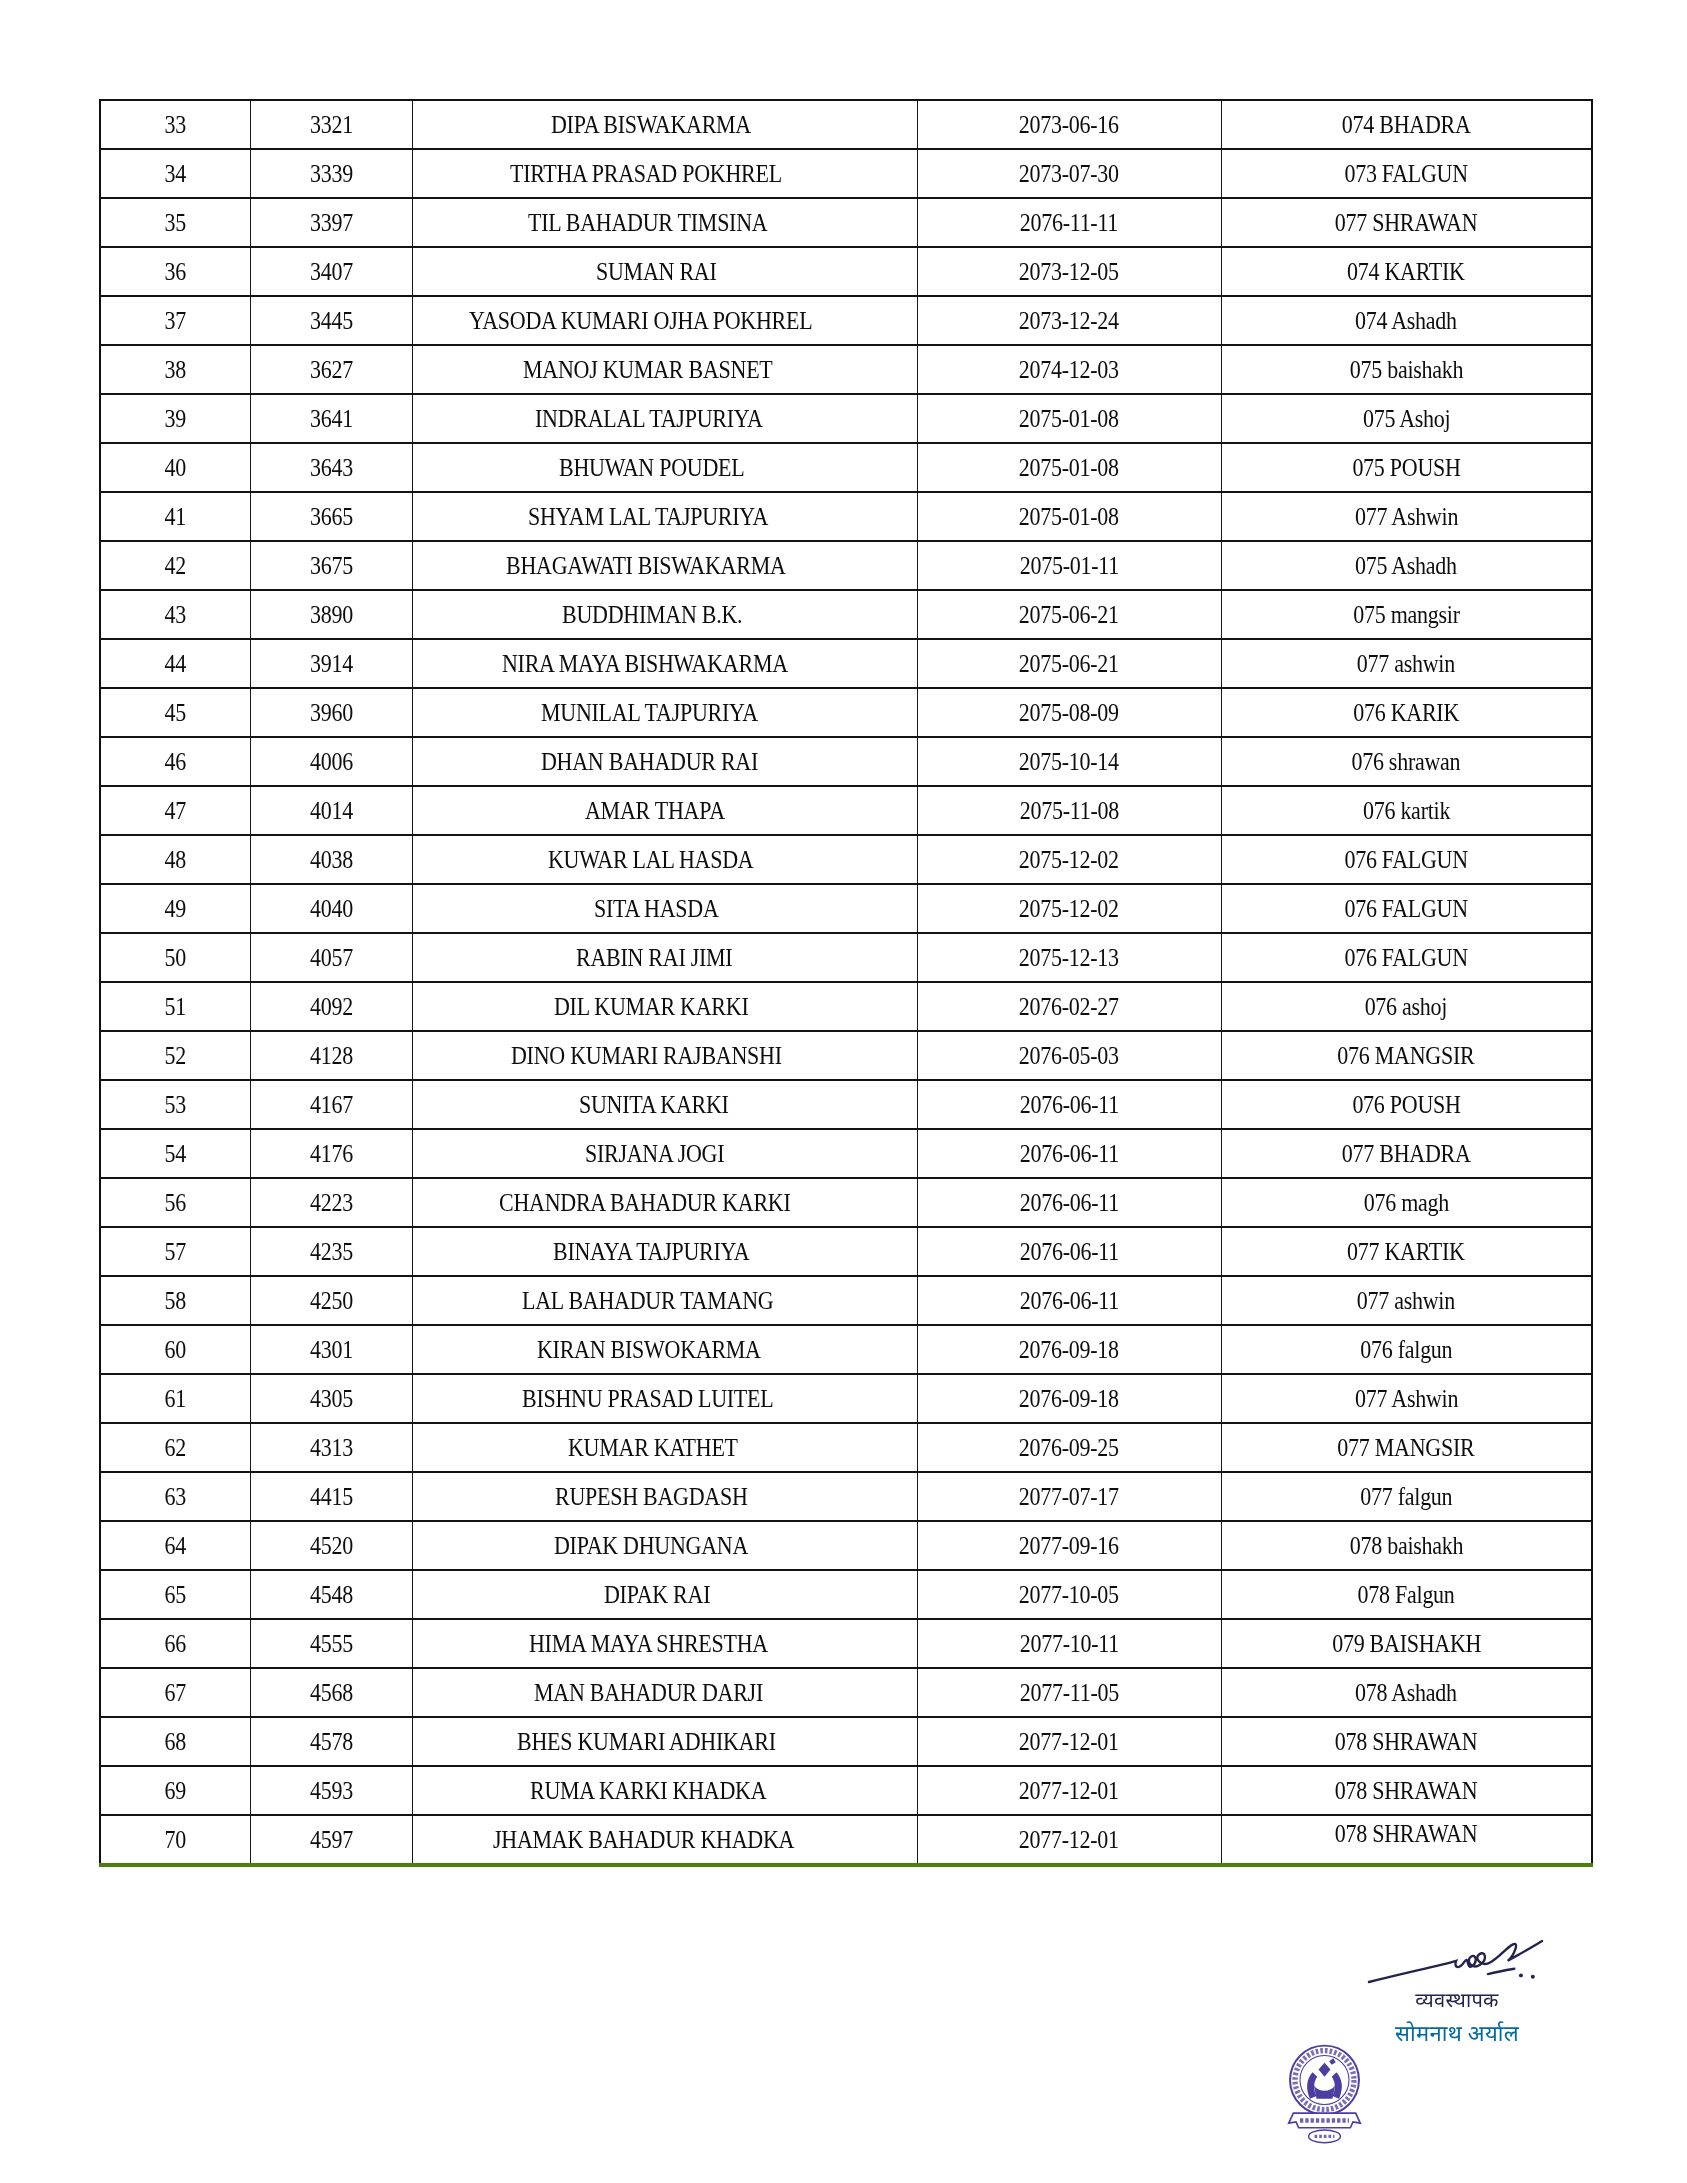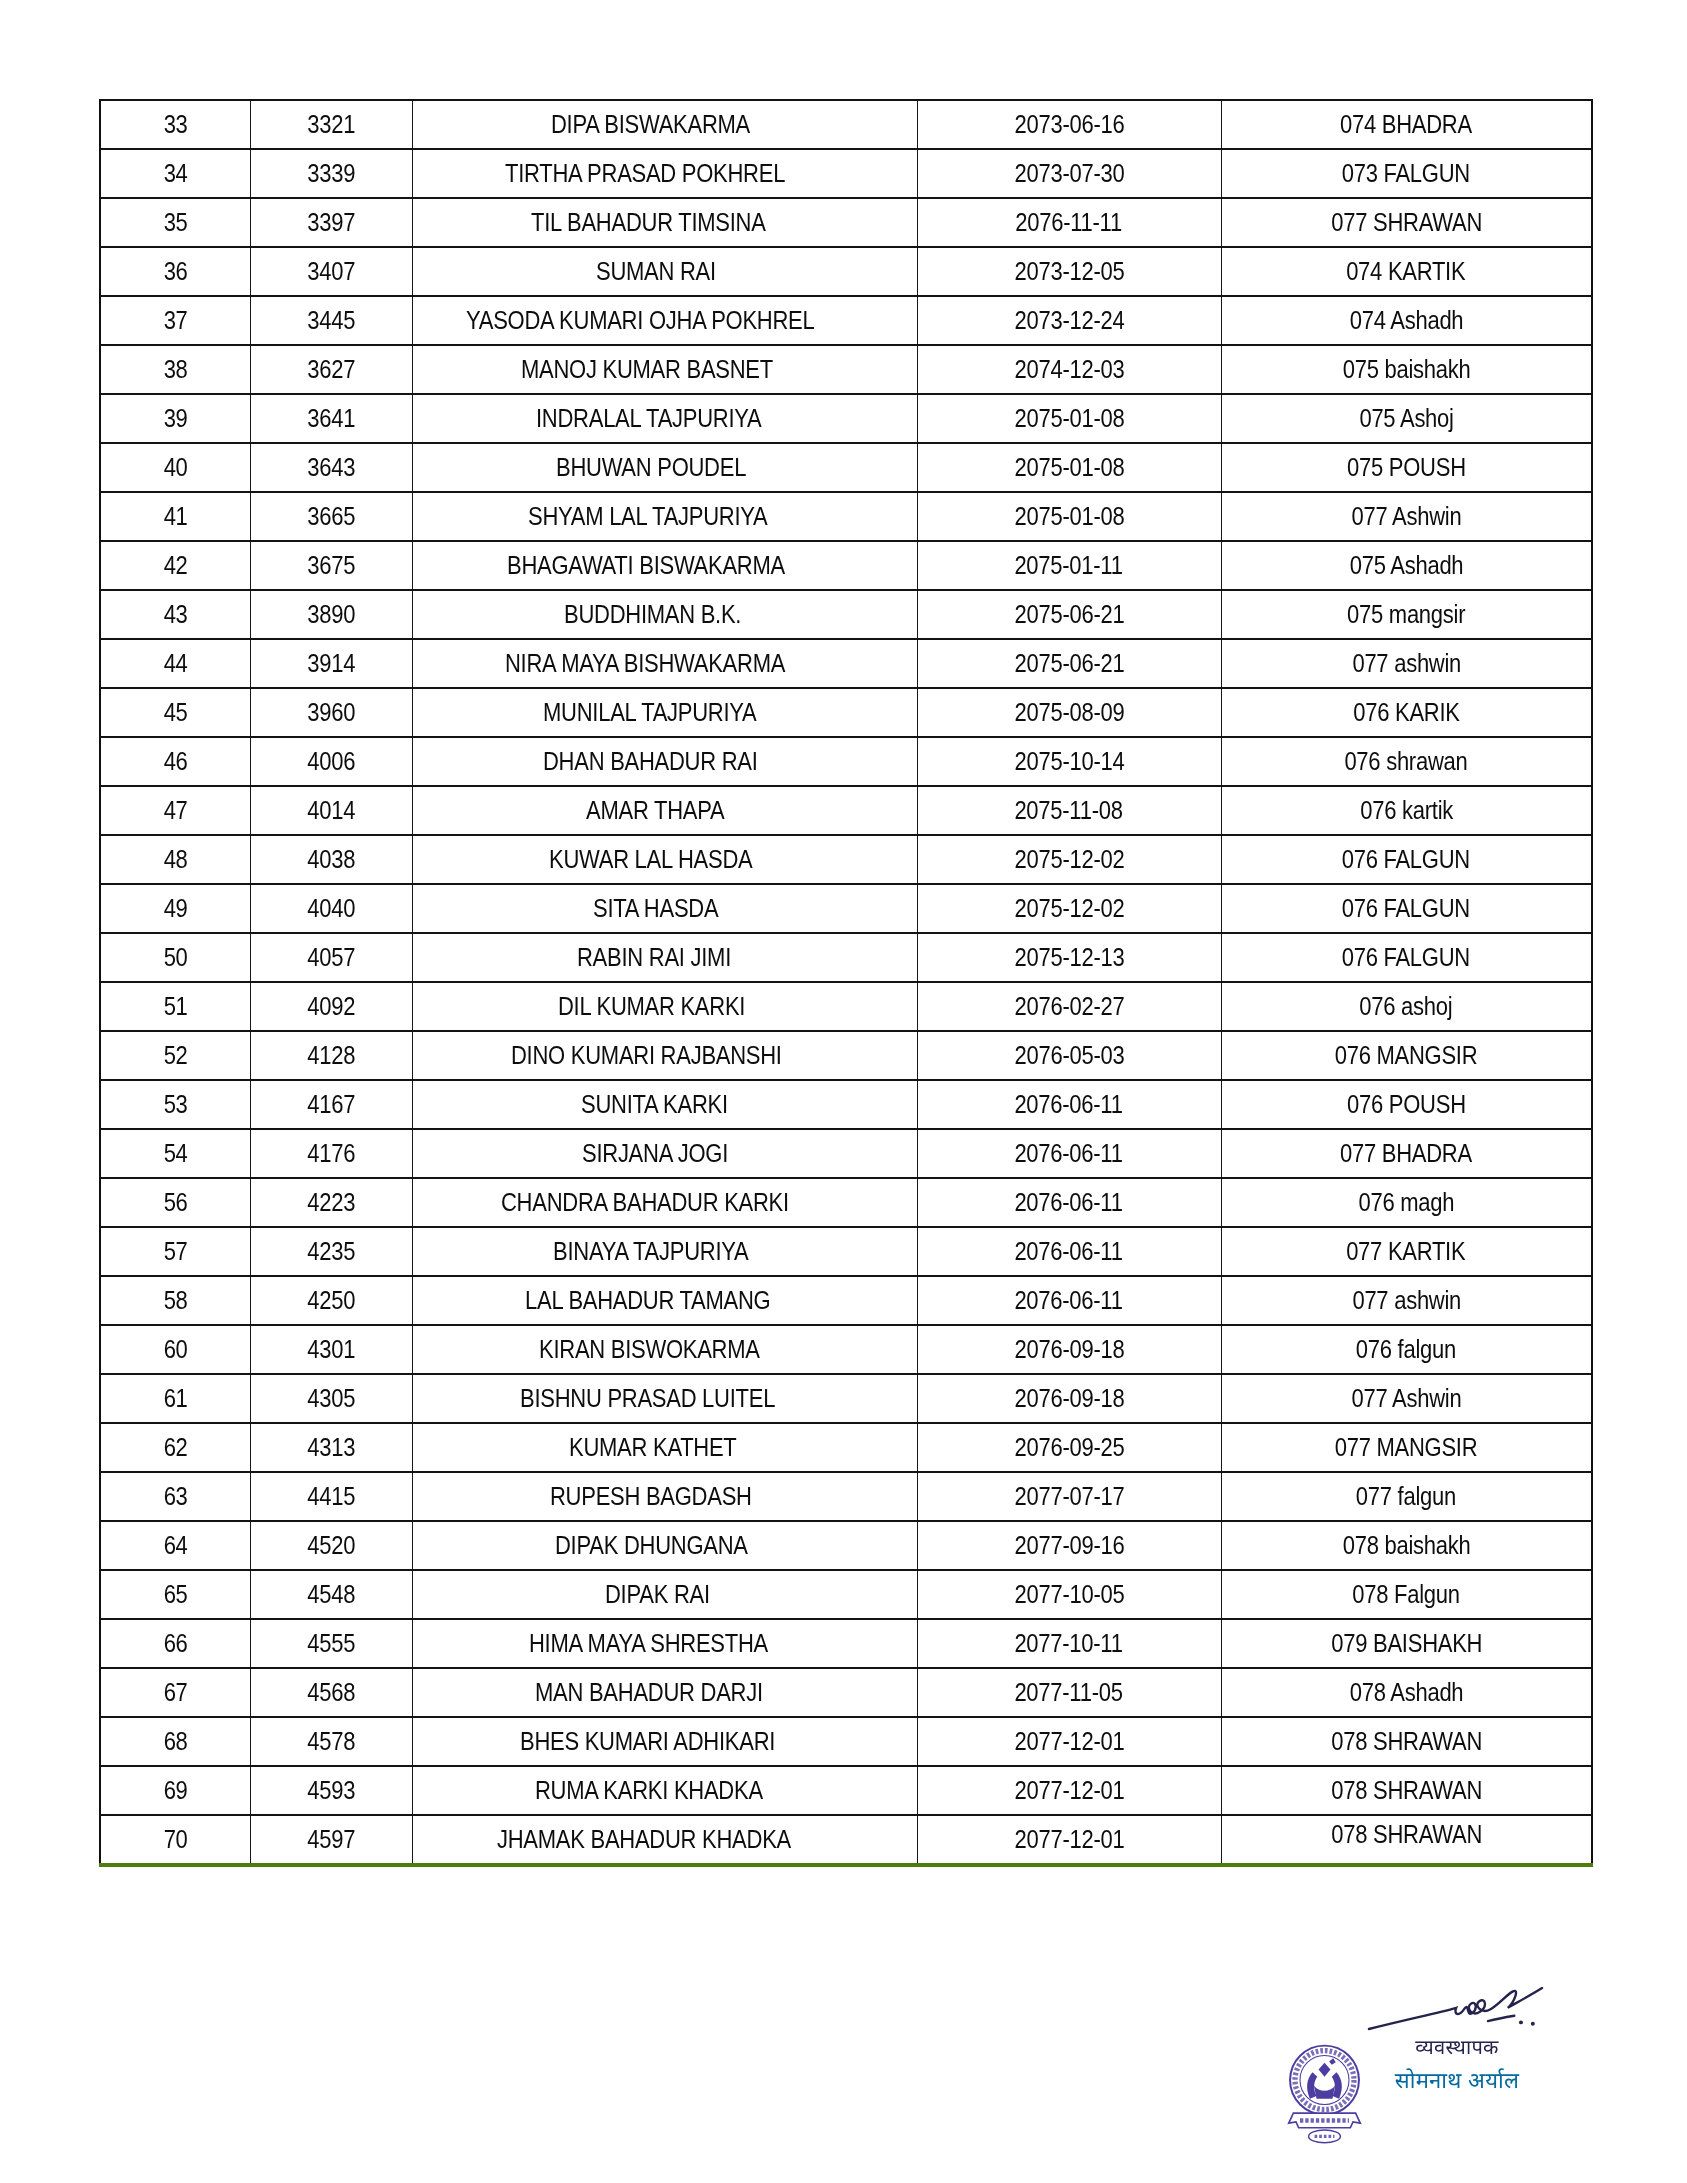--- a/index.html
+++ b/index.html
@@ -1,21 +1,21 @@
 <!DOCTYPE html>
 <html style="font-size:10.6px"><head>
 <meta charset="utf-8">
 <style>
   html, body { margin: 0; padding: 0; background: #e8e8e8; }
   .sheet {
     position: relative;
     width: 1687px;
     height: 2183px;
     background: #ffffff;
-    font-family: Liberation Sans, sans-serif;
+    font-family: Liberation Serif, serif;
     color: #0d0d0d;
     overflow: hidden;
   }
 
   table.records {
     position: absolute;
     left: 99px;
     top: 99px;
     width: 1493px;
     border-collapse: collapse;
@@ -53,21 +53,21 @@
   .stamp-wrap {
     position: absolute;
     left: 1276px;
     top: 2039px;
     width: 97px;
     height: 106px;
   }
   .sig-block {
     position: absolute;
     left: 1358px;
-    top: 1980px;
+    top: 1933px;
     width: 198px;
     text-align: center;
   }
   .sig-scribble { display: block; margin: 0 auto; }
   .sig-title {
     font-size: 20px;
     font-weight: 500;
     margin-top: -4px;
     letter-spacing: 0.3px;
   }

